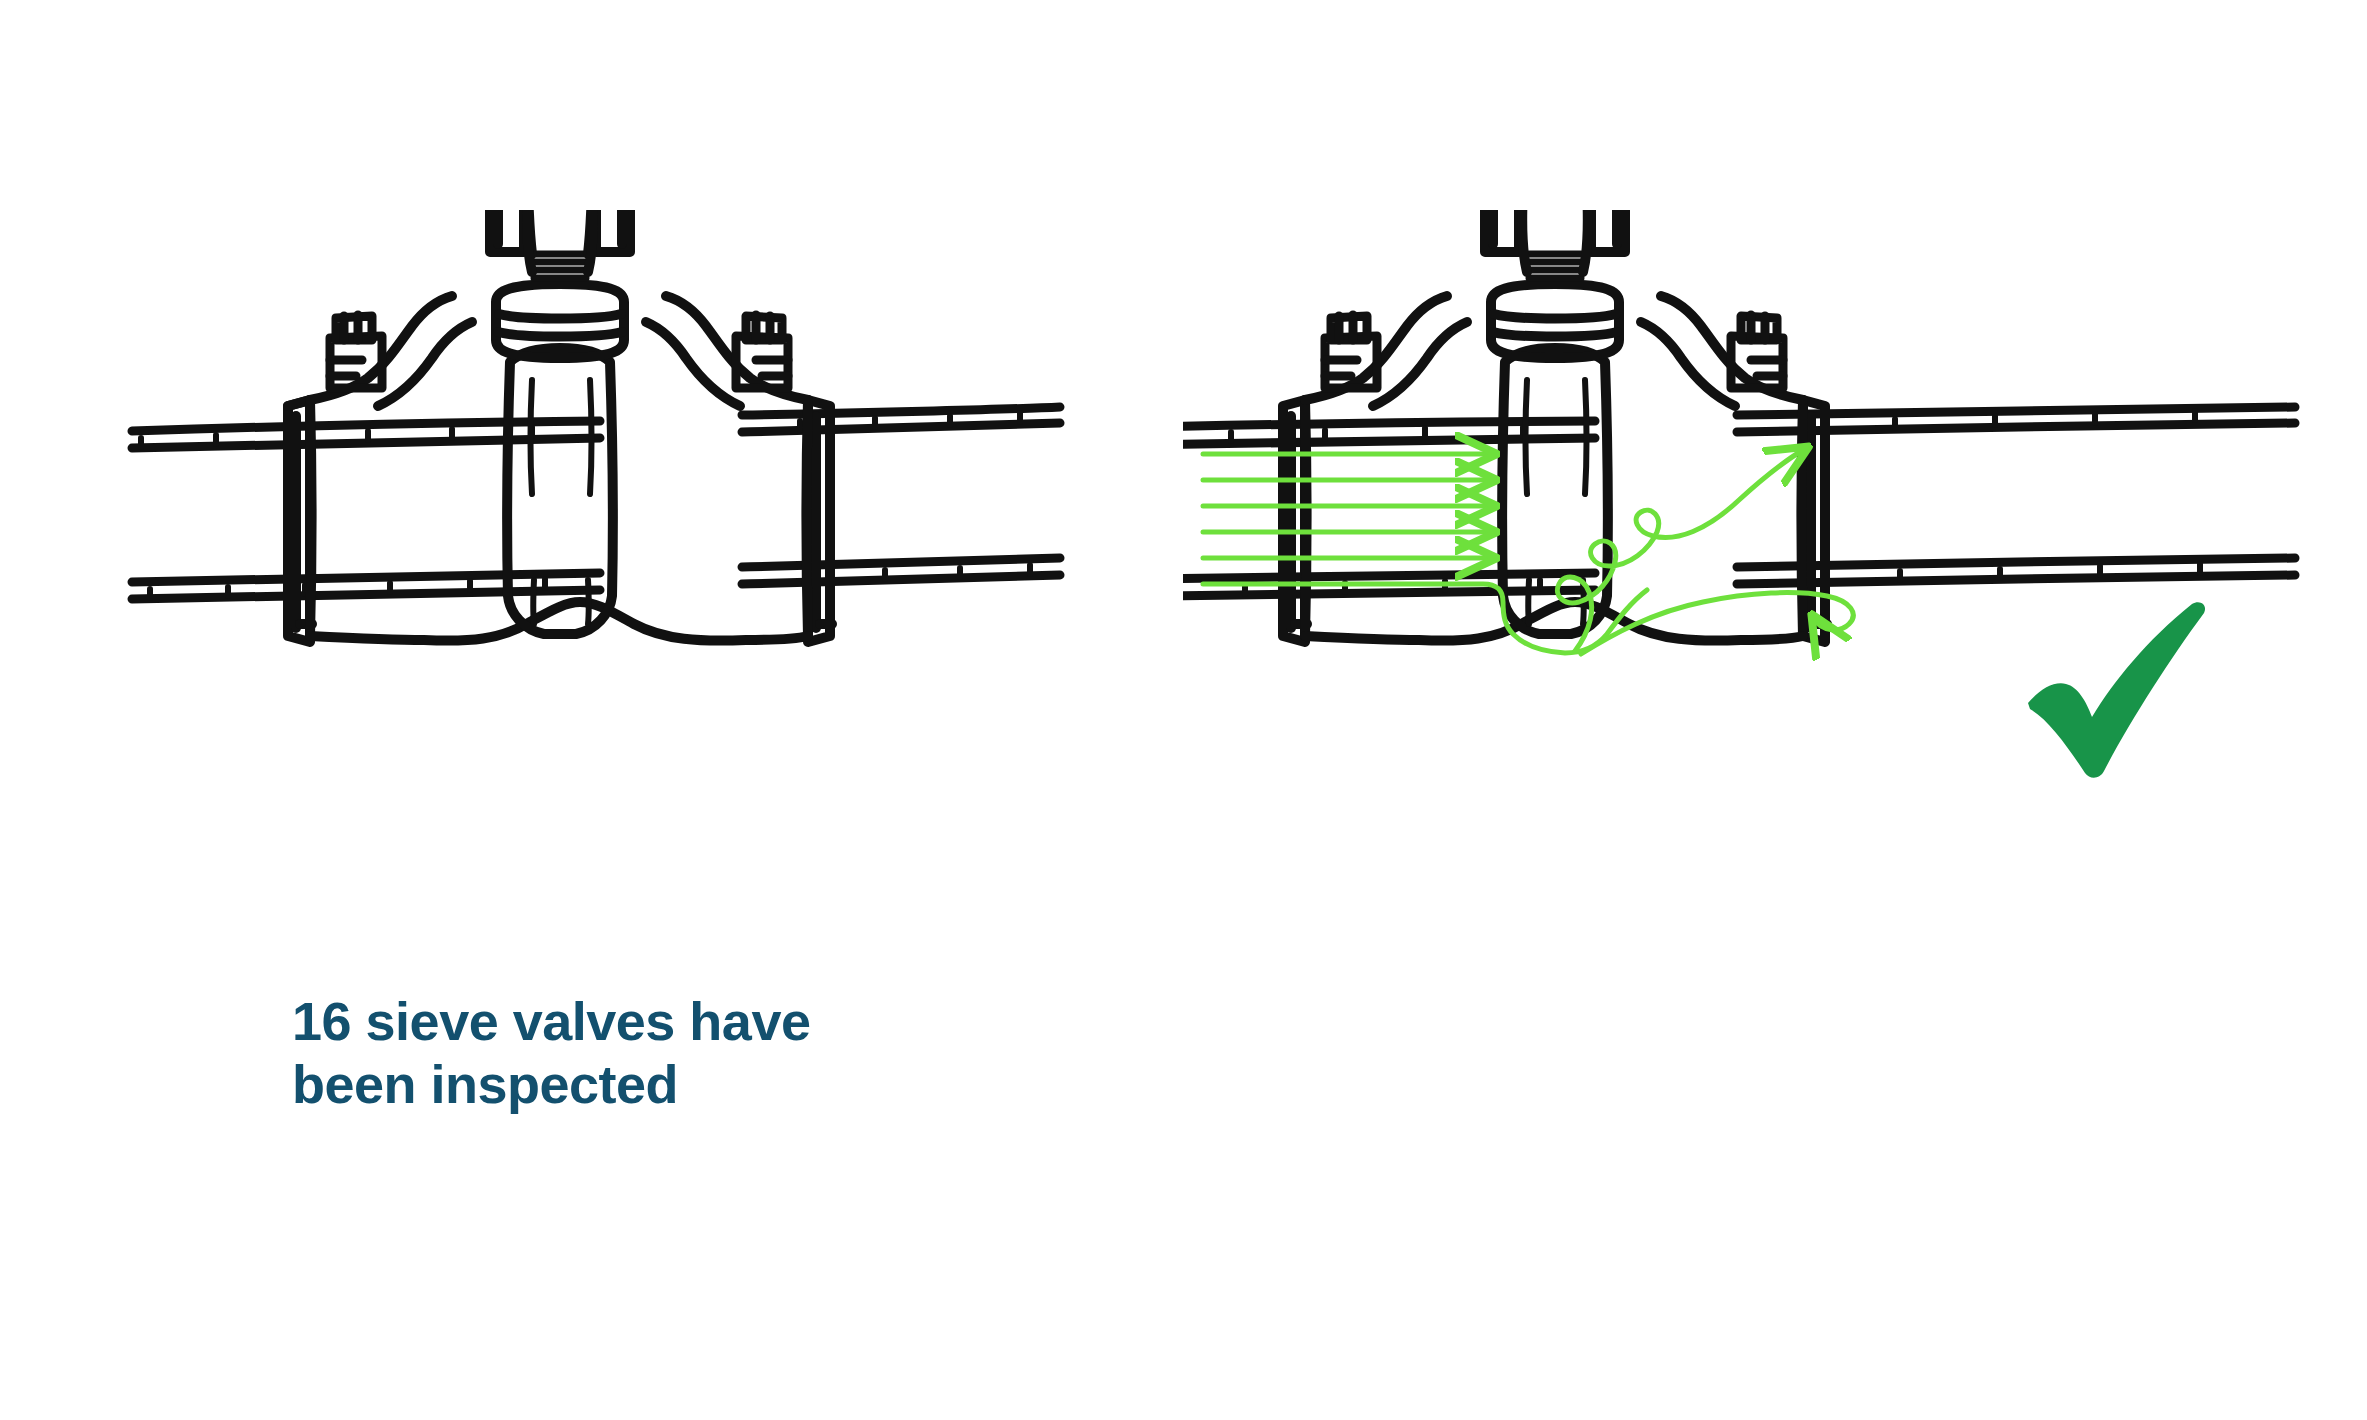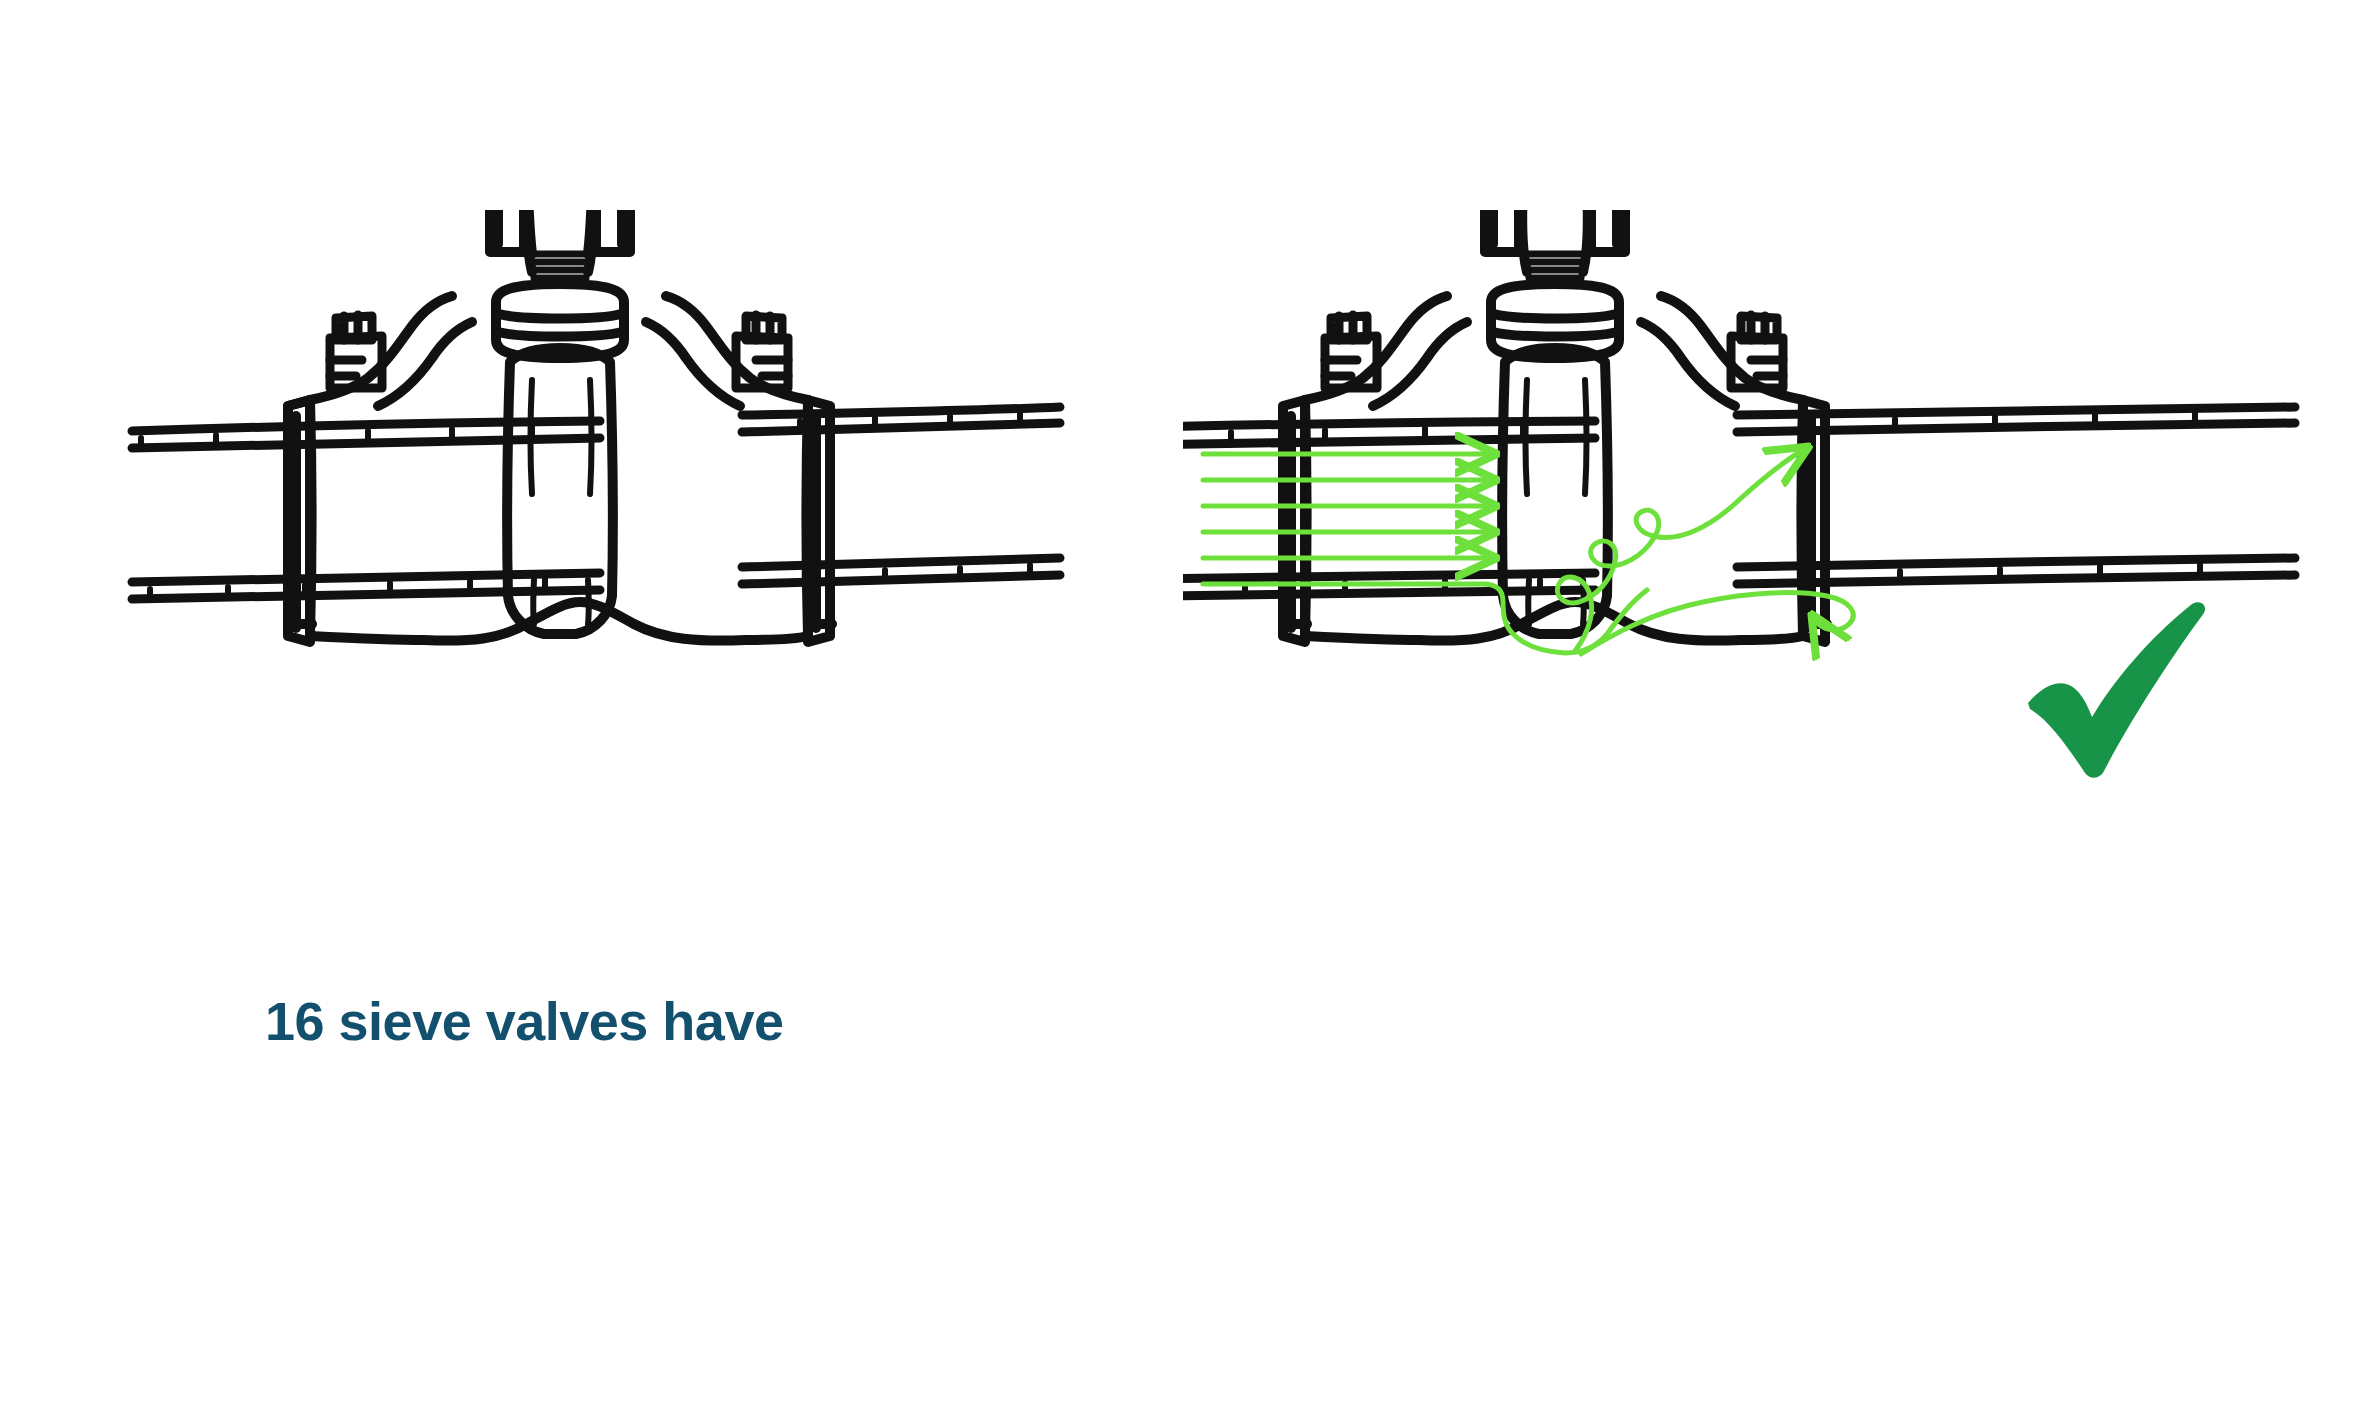--- a/index.html
+++ b/index.html
@@ -44,21 +44,21 @@
     top: 990px;
     width: 700px;
     font-size: 54px;
     font-weight: bold;
     line-height: 1.16;
     letter-spacing: -0.5px;
     color: #13506e;
   }
   #caption-left  { left: 265px; }
 
-  .caption-line { display: block; white-space: pre; }
+  .caption-line { display: block; white-space: pre; margin-left: 27px; }
 
   #checkmark-wrap {
     position: absolute;
     left: 2020px;
     top: 585px;
     width: 210px;
     height: 195px;
   }
   #checkmark-wrap svg { display: block; width: 100%; height: 100%; }
 </style>
@@ -243,20 +243,21 @@
             <path d="M528 -20 C 526 20, 528 46, 532 62"></path>
             <path d="M592 -20 C 594 20, 592 46, 588 62"></path>
           </g>
 
         </g>
       </svg>
     </div>
 
     <div class="caption" id="caption-left">
       <span class="caption-line">16 sieve valves have</span>
+      <span class="caption-line">been inspected</span>
     </div>
   </div>
 
   <div class="panel" id="panel-right">
 
     <div class="figure">
       <svg viewBox="0 0 1183 720" xmlns="http://www.w3.org/2000/svg">
 
         <g fill="none" stroke="#111111" stroke-linecap="round" stroke-linejoin="round" transform="translate(-188,0)">
 

